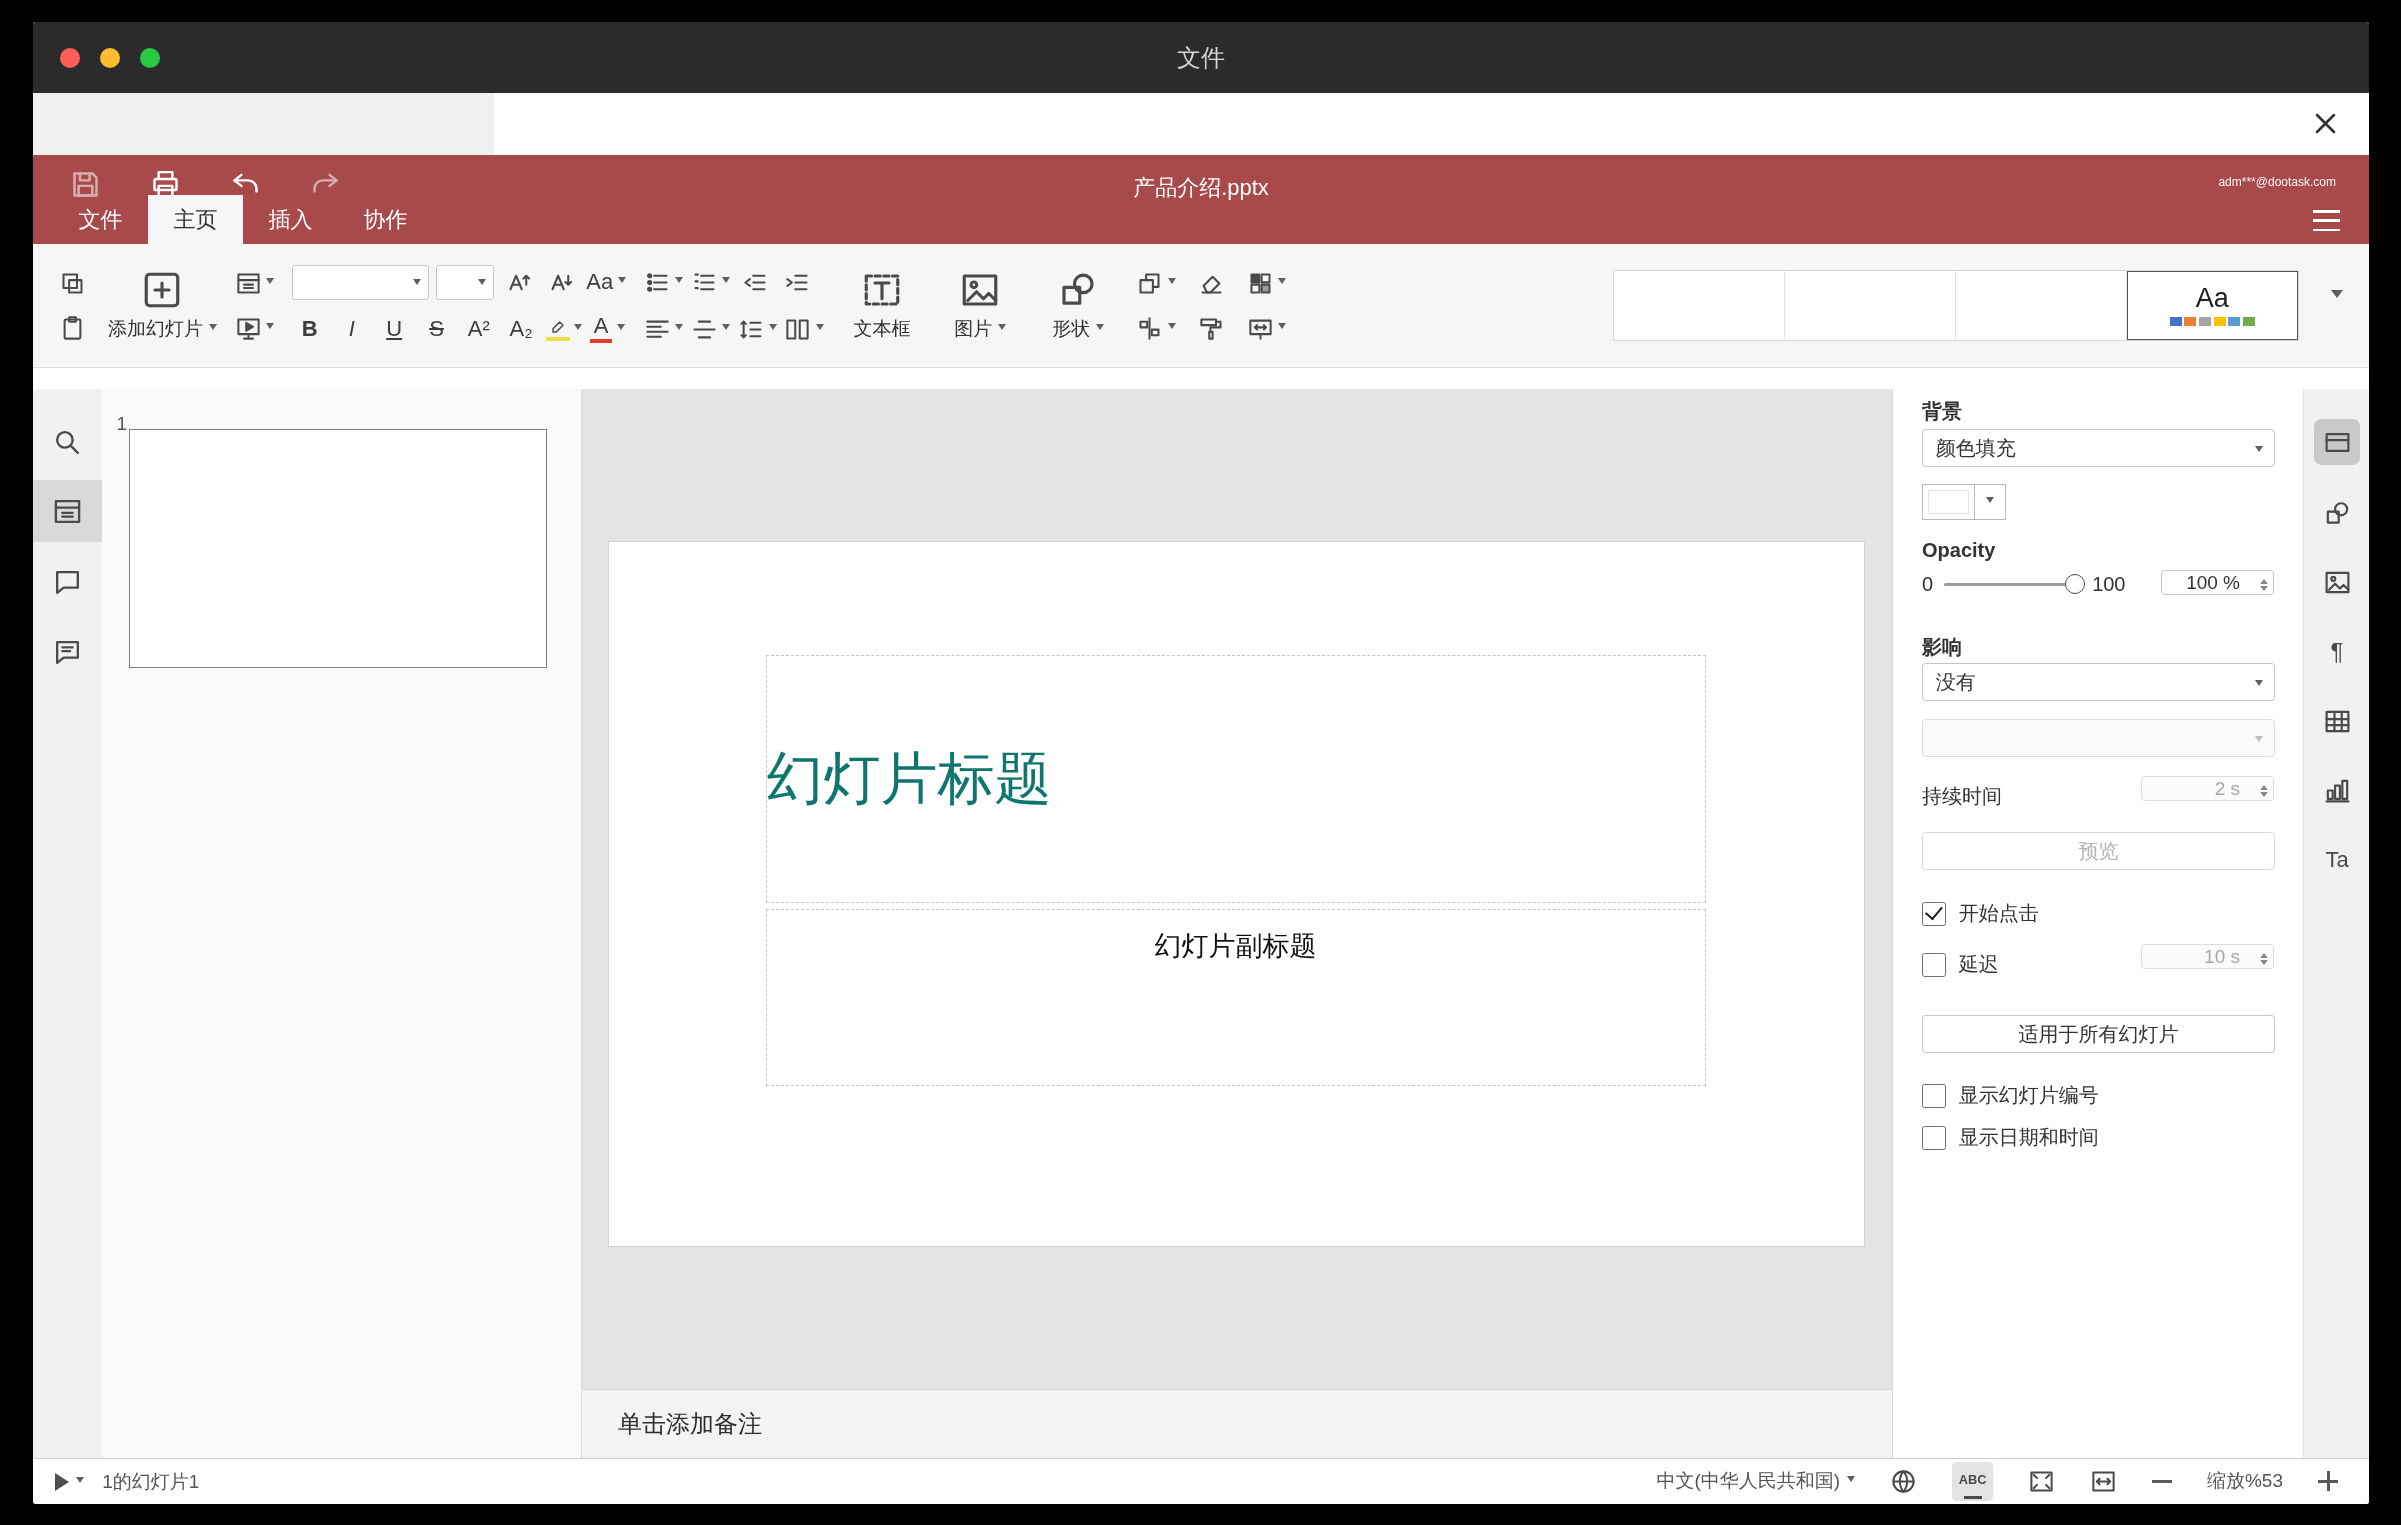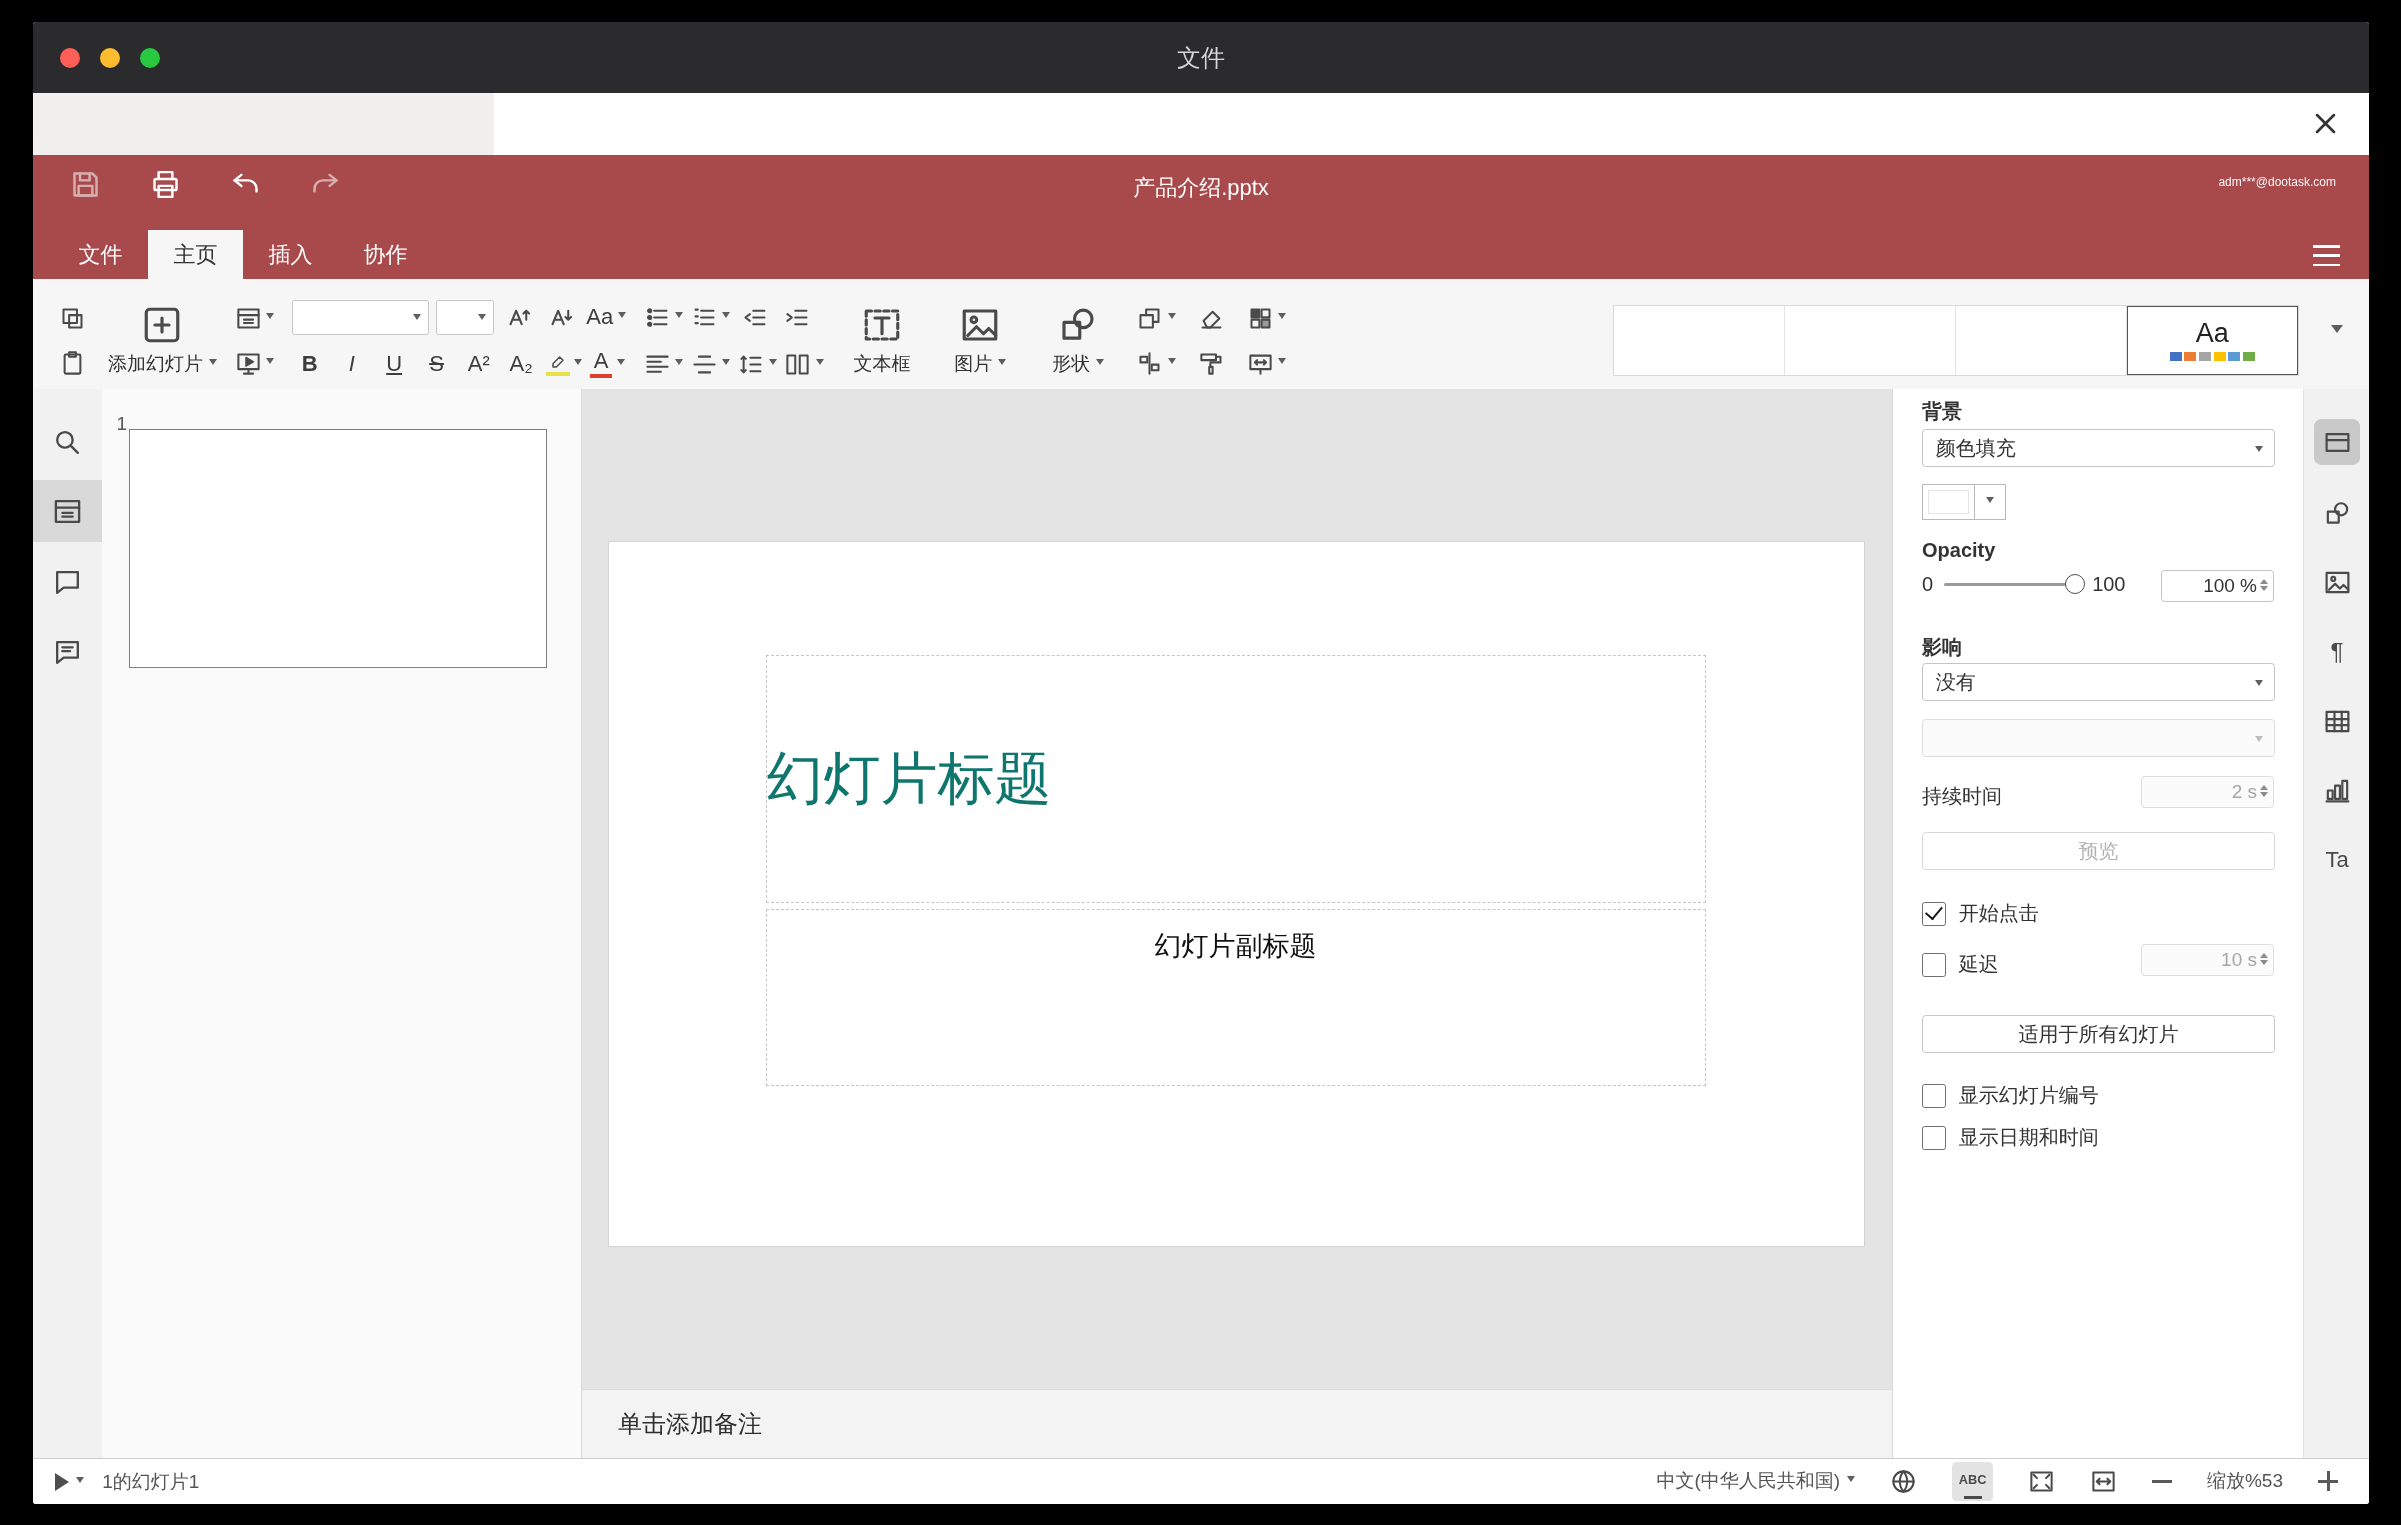--- a/index.html
+++ b/index.html
@@ -14,21 +14,21 @@
               color:#d6d6d6; font-size:24px; position:relative; }
   .lights { position:absolute; left:27px; top:25.5px; display:flex; gap:20px; }
   .light { width:20px; height:20px; border-radius:50%; }
 
   
   .substrip { height:62px; background:#fff; position:relative; }
   .ghost { position:absolute; left:0; top:0; width:461px; height:62px; background:#f1f0ee; }
   .close-x { position:absolute; right:29px; top:16.4px; width:29px; height:29px; cursor:pointer; }
 
   
-  .redbar { height:124px; position:relative; color:#fff; }
+  .redbar { height:89px; position:relative; color:#fff; }
   .quick { position:absolute; left:36px; top:12.8px; display:flex; gap:47px; align-items:center; }
   .qic { width:33px; height:33px; }
   .filename { position:absolute; left:0; right:0; top:18px; text-align:center; font-size:22px; }
   .account { position:absolute; right:33px; top:20px; font-size:12px; opacity:.95; }
   .tabs { position:absolute; left:20px; bottom:0; display:flex; }
   .tab { height:49px; line-height:49px; padding:0 25.5px; font-size:22px; color:#fff; cursor:pointer; }
   .tab.active { background:#f6f6f6; color:#333; }
   .hamburger { position:absolute; right:29px; bottom:12.8px; display:flex; flex-direction:column; gap:6.4px; cursor:pointer; }
   .hamburger i { display:block; width:27px; height:2.7px; background:#fff; }
 
@@ -85,22 +85,22 @@
   .rp-select .cv { position:absolute; right:11px; top:15.5px; }
   .rp-select.disabled { background:#fbfbfb; border-color:#ddd; color:#aaa; }
   .swatchbox { position:absolute; left:29px; top:95px; width:84px; height:36px; display:flex; cursor:pointer; }
   .swatchbox .sw { width:53px; height:36px; border:0.9px solid #b9b9b9; background:#fff; padding:4.6px; }
   .swatchbox .sw i { display:block; width:100%; height:100%; background:#fff; border:0.9px solid #e4e4e4; }
   .swatchbox .swcv { width:31px; height:36px; border:0.9px solid #b9b9b9; border-left:none; display:flex; align-items:center; justify-content:center; }
   .sliderrow { position:absolute; left:29px; top:184px; display:flex; align-items:center; gap:11px; }
   .track { position:relative; width:137px; height:2.7px; background:#9a9a9a; border-radius:1.8px; }
   .knob { position:absolute; right:-3.6px; top:-9px; width:20px; height:20px; border-radius:50%;
           background:#fff; border:1.8px solid #4f4f4f; cursor:pointer; }
-  .numfield { position:absolute; right:29px; height:32px; background:#fff; border:0.9px solid #c4c4c4; border-radius:3.6px;
-              display:flex; align-items:center; justify-content:flex-end; padding-right:16px; font-size:19px; }
+  .numfield { position:absolute; right:29px; height:25px; background:#fff; border:0.9px solid #c4c4c4; border-radius:3.6px;
+              display:flex; align-items:center; justify-content:flex-end; padding-right:33px; font-size:19px; }
   .numfield.disabled { background:#fbfbfb; border-color:#ddd; color:#a6a6a6; }
   .spin { position:absolute; right:5.5px; top:3.6px; display:flex; flex-direction:column; gap:2.7px; align-items:center; cursor:pointer; }
   .spin .up { width:0;height:0;border:4.6px solid transparent; border-bottom:5.5px solid #8a8a8a; }
   .spin .dn { width:0;height:0;border:4.6px solid transparent; border-top:5.5px solid #8a8a8a; }
   .rp-btn { position:absolute; left:29px; width:353px; height:38px; background:#fff; border:0.9px solid #c6c6c6;
             border-radius:3.6px; display:flex; align-items:center; justify-content:center; cursor:pointer; }
   .rp-btn.disabled { color:#b3b3b3; border-color:#d9d9d9; }
   .ckrow { position:absolute; left:29px; display:flex; align-items:center; gap:12.8px; cursor:pointer; }
   .ckbox { width:24px; height:24px; border:1.8px solid #6f6f6f; border-radius:2.7px; background:#fff; position:relative; flex:none; }
   .ckbox.checked:after { content:""; position:absolute; left:5.5px; top:0.9px; width:8.2px; height:13.7px;

